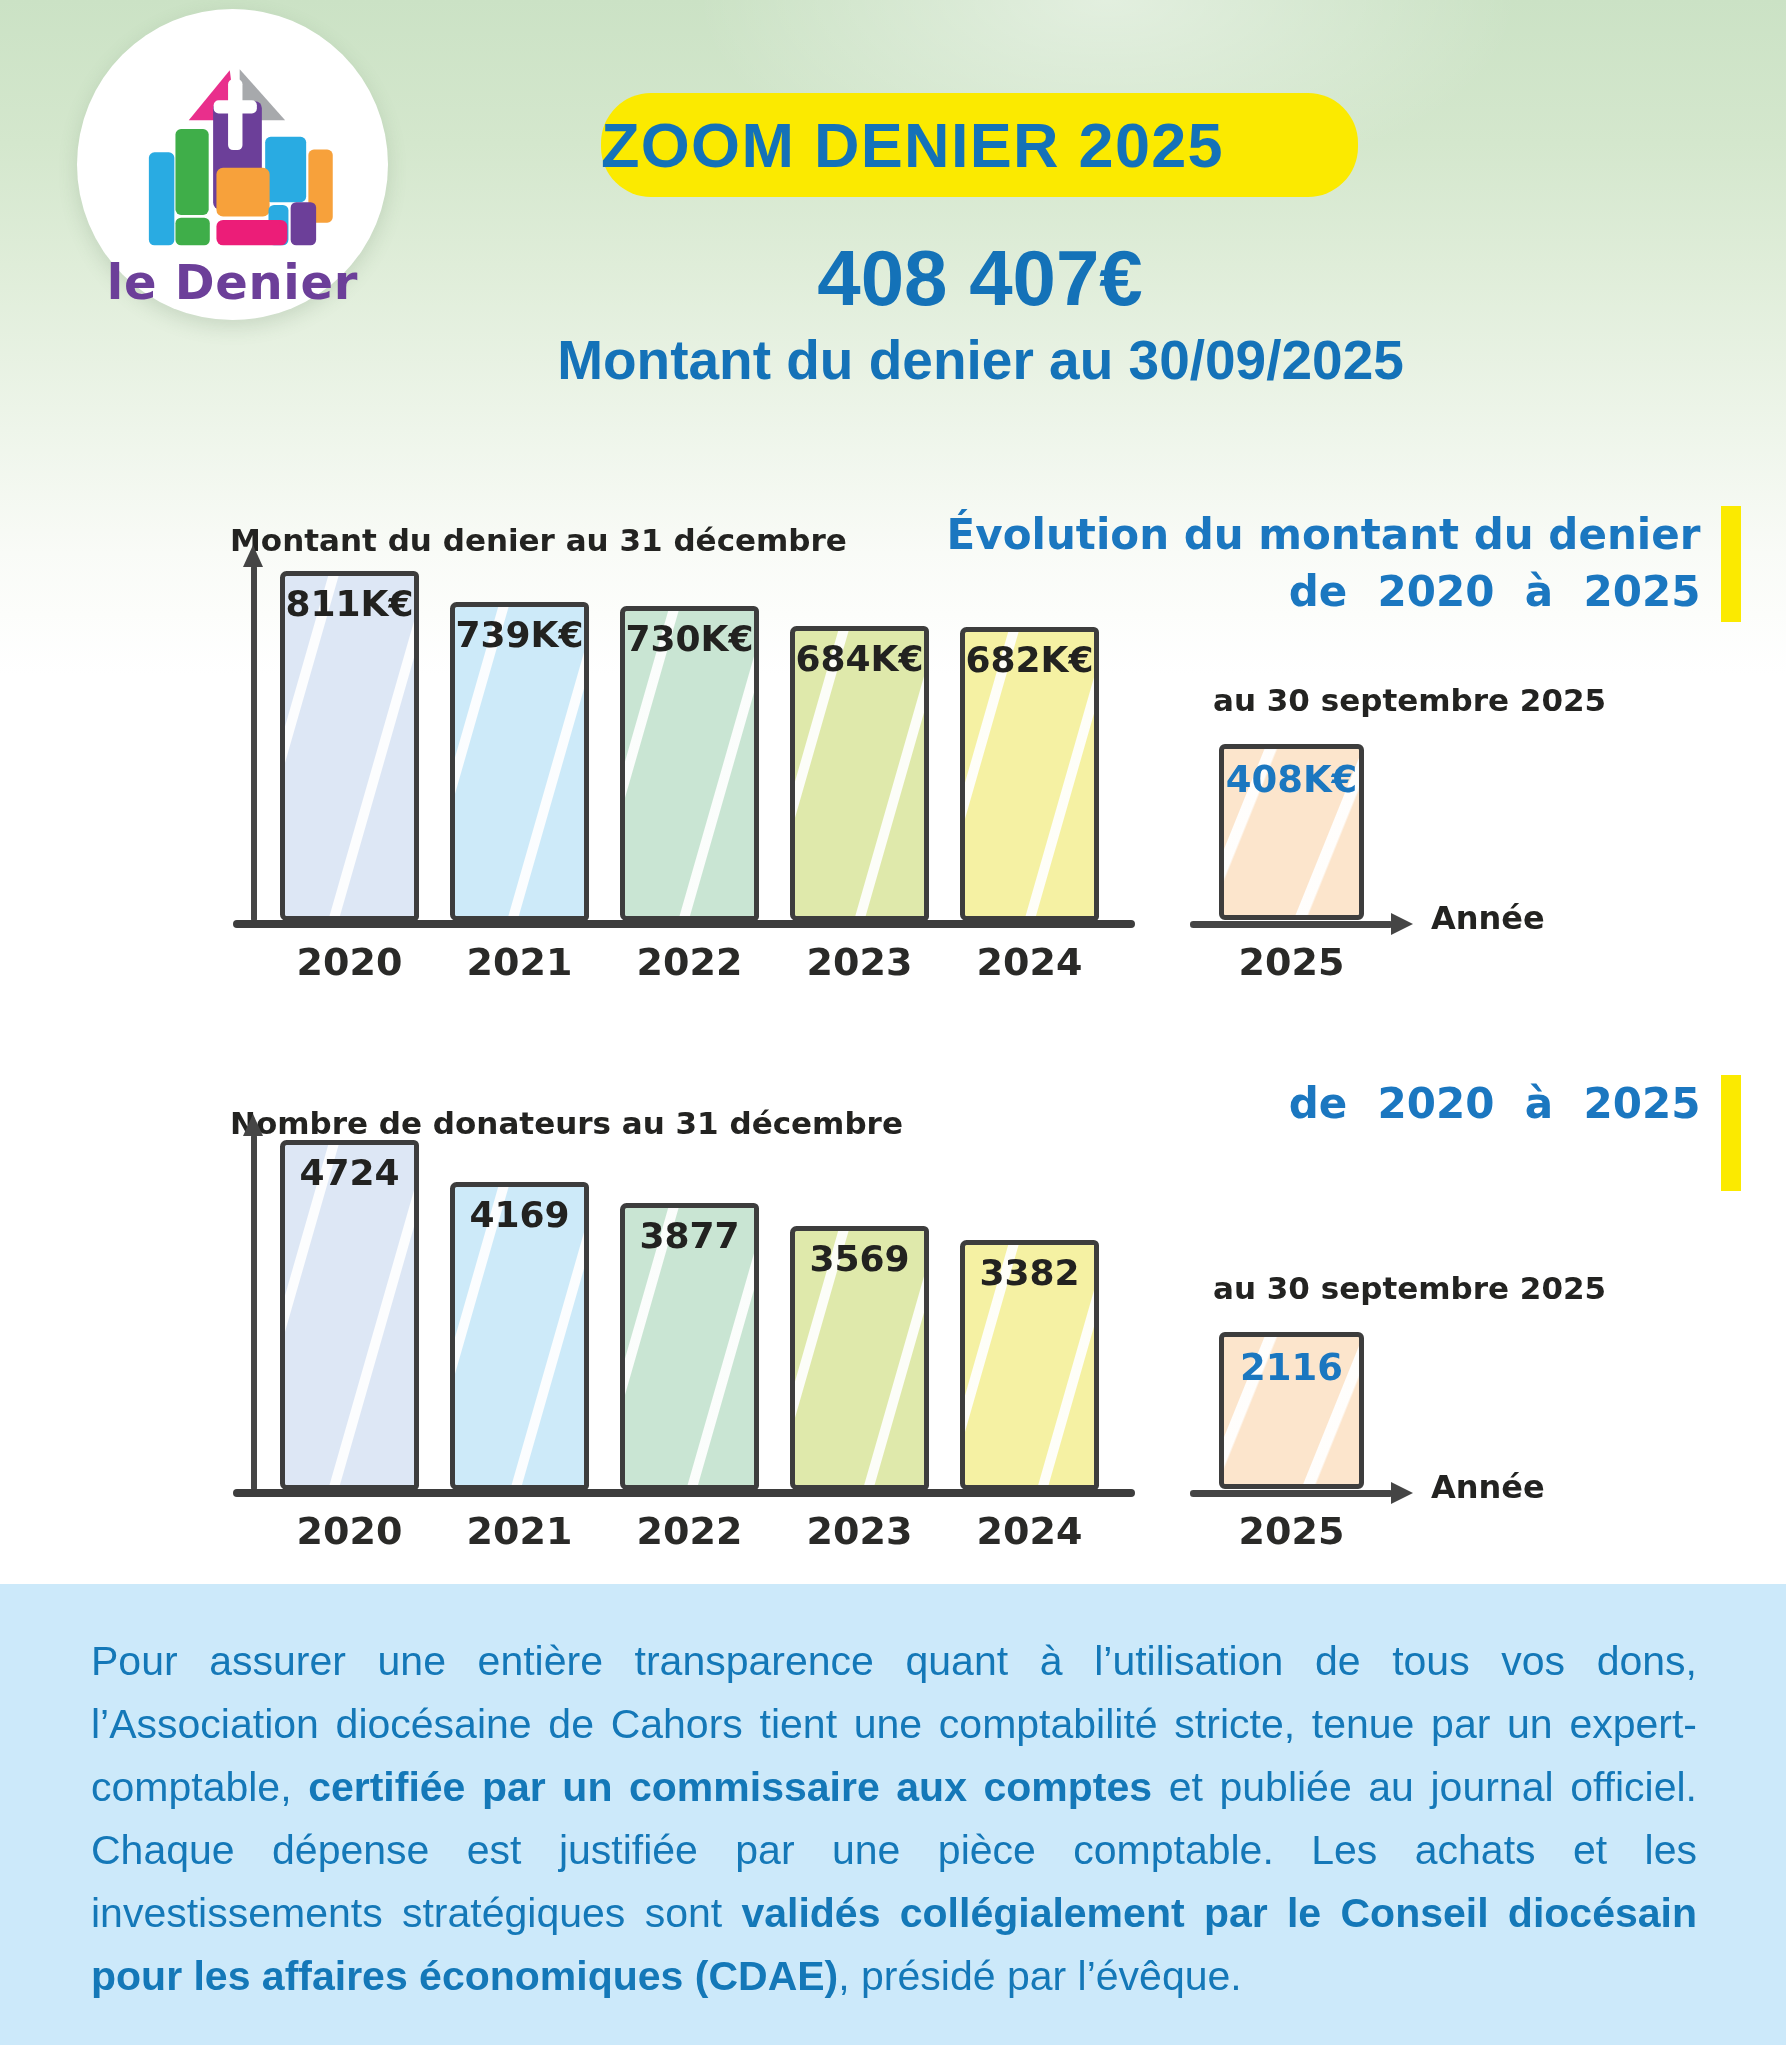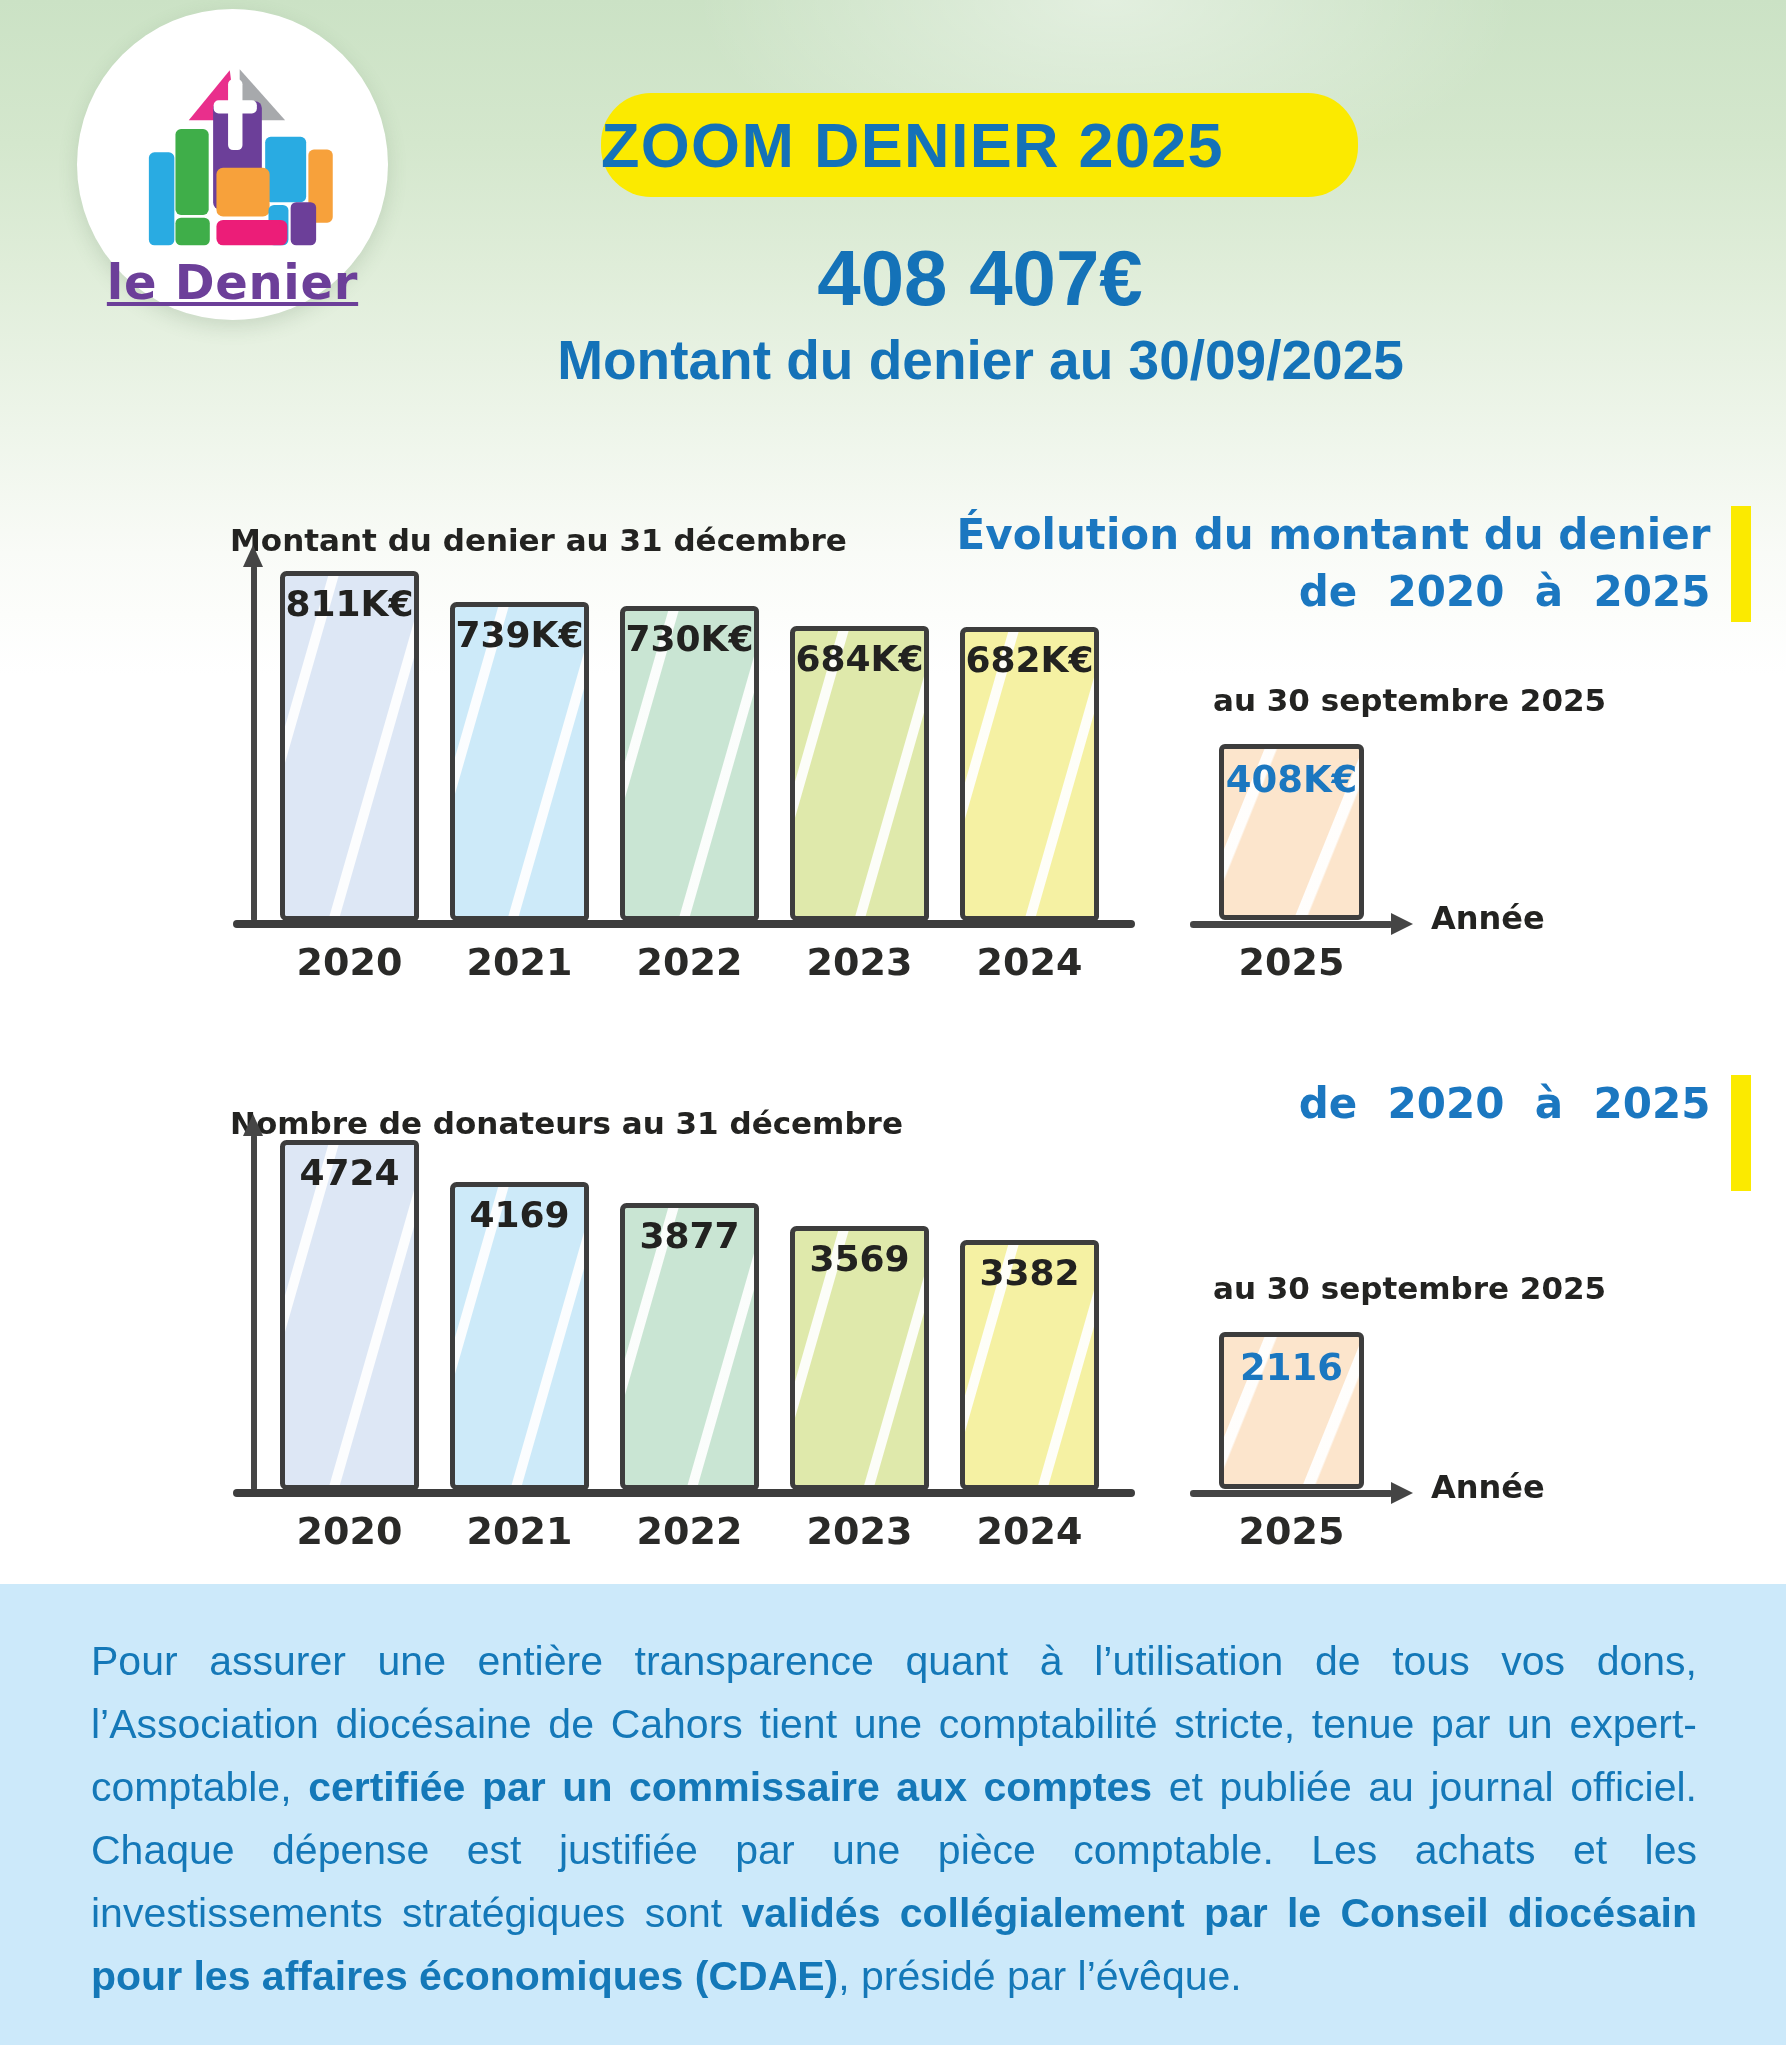--- a/index.html
+++ b/index.html
@@ -14,21 +14,21 @@
   }
 
   
   .logo-circle{
     position:absolute;left:77px;top:9.1px;width:311px;height:311px;
     background:#ffffff;border-radius:50%;
     box-shadow:0 6.5px 19.6px rgba(80,110,80,.18);
     display:flex;flex-direction:column;align-items:center;justify-content:center;
   }
   .logo-circle svg{width:287px;height:216px;margin-top:17px;}
-  .logo-text{font:700 48px "DejaVu Sans",sans-serif;color:#6c3f99;margin-top:1.3px;letter-spacing:0.7px;text-decoration:underline;}
+  .logo-text{font:700 48px "DejaVu Sans",sans-serif;color:#6c3f99;margin-top:1.3px;letter-spacing:0.7px;}
 
   
   .banner-pill{
     position:absolute;left:601px;top:93px;width:757px;height:104px;
     background:#fbea00;border-radius:50px;
     display:flex;align-items:center;justify-content:flex-start;
   }
   .banner-pill span{font:700 63px "Liberation Sans",sans-serif;color:#1472b8;letter-spacing:1.3px;}
   .amount{
     position:absolute;left:418px;top:233px;width:1124px;
@@ -61,21 +61,21 @@
     background-image:repeating-linear-gradient(106deg,
       rgba(255,255,255,0) 0 41px, rgba(255,255,255,.92) 42px 51px, rgba(255,255,255,0) 52px 95px);
   }
   .bar-label{position:absolute;top:6.5px;left:0;right:0;text-align:center;
     font:700 36px "DejaVu Sans",sans-serif;color:#222220;}
 
   .baseline{position:absolute;left:233px;top:418px;width:902px;height:7.8px;background:#3d3d3d;border-radius:3.9px;}
   .years-row{position:absolute;left:280px;top:438px;display:flex;gap:31px;}
   .year{width:139px;text-align:center;font:700 38px "DejaVu Sans",sans-serif;color:#2a2a28;}
 
-  .side-title{position:absolute;right:35px;top:3.9px;display:flex;gap:21px;}
+  .side-title{position:absolute;right:45px;top:3.9px;display:flex;gap:21px;}
   .side-lines{text-align:right;font:700 42px "DejaVu Sans",sans-serif;color:#1b77c0;line-height:57px;}
   .side-line-2{word-spacing:15.7px;}
   .accent-bar{width:19.6px;height:116px;background:#fbea00;}
 
   .mini-caption{position:absolute;left:1213px;font:700 31px "DejaVu Sans",sans-serif;color:#232321;white-space:nowrap;}
   .mini-bar{
     position:absolute;left:1219px;width:145px;box-sizing:border-box;
     border:5.9px solid #3d3d3d;border-radius:5.9px;
     background-image:repeating-linear-gradient(112deg,
       rgba(255,255,255,0) 0 37px, rgba(255,255,255,.95) 38px 48px, rgba(255,255,255,0) 50px 91px);

